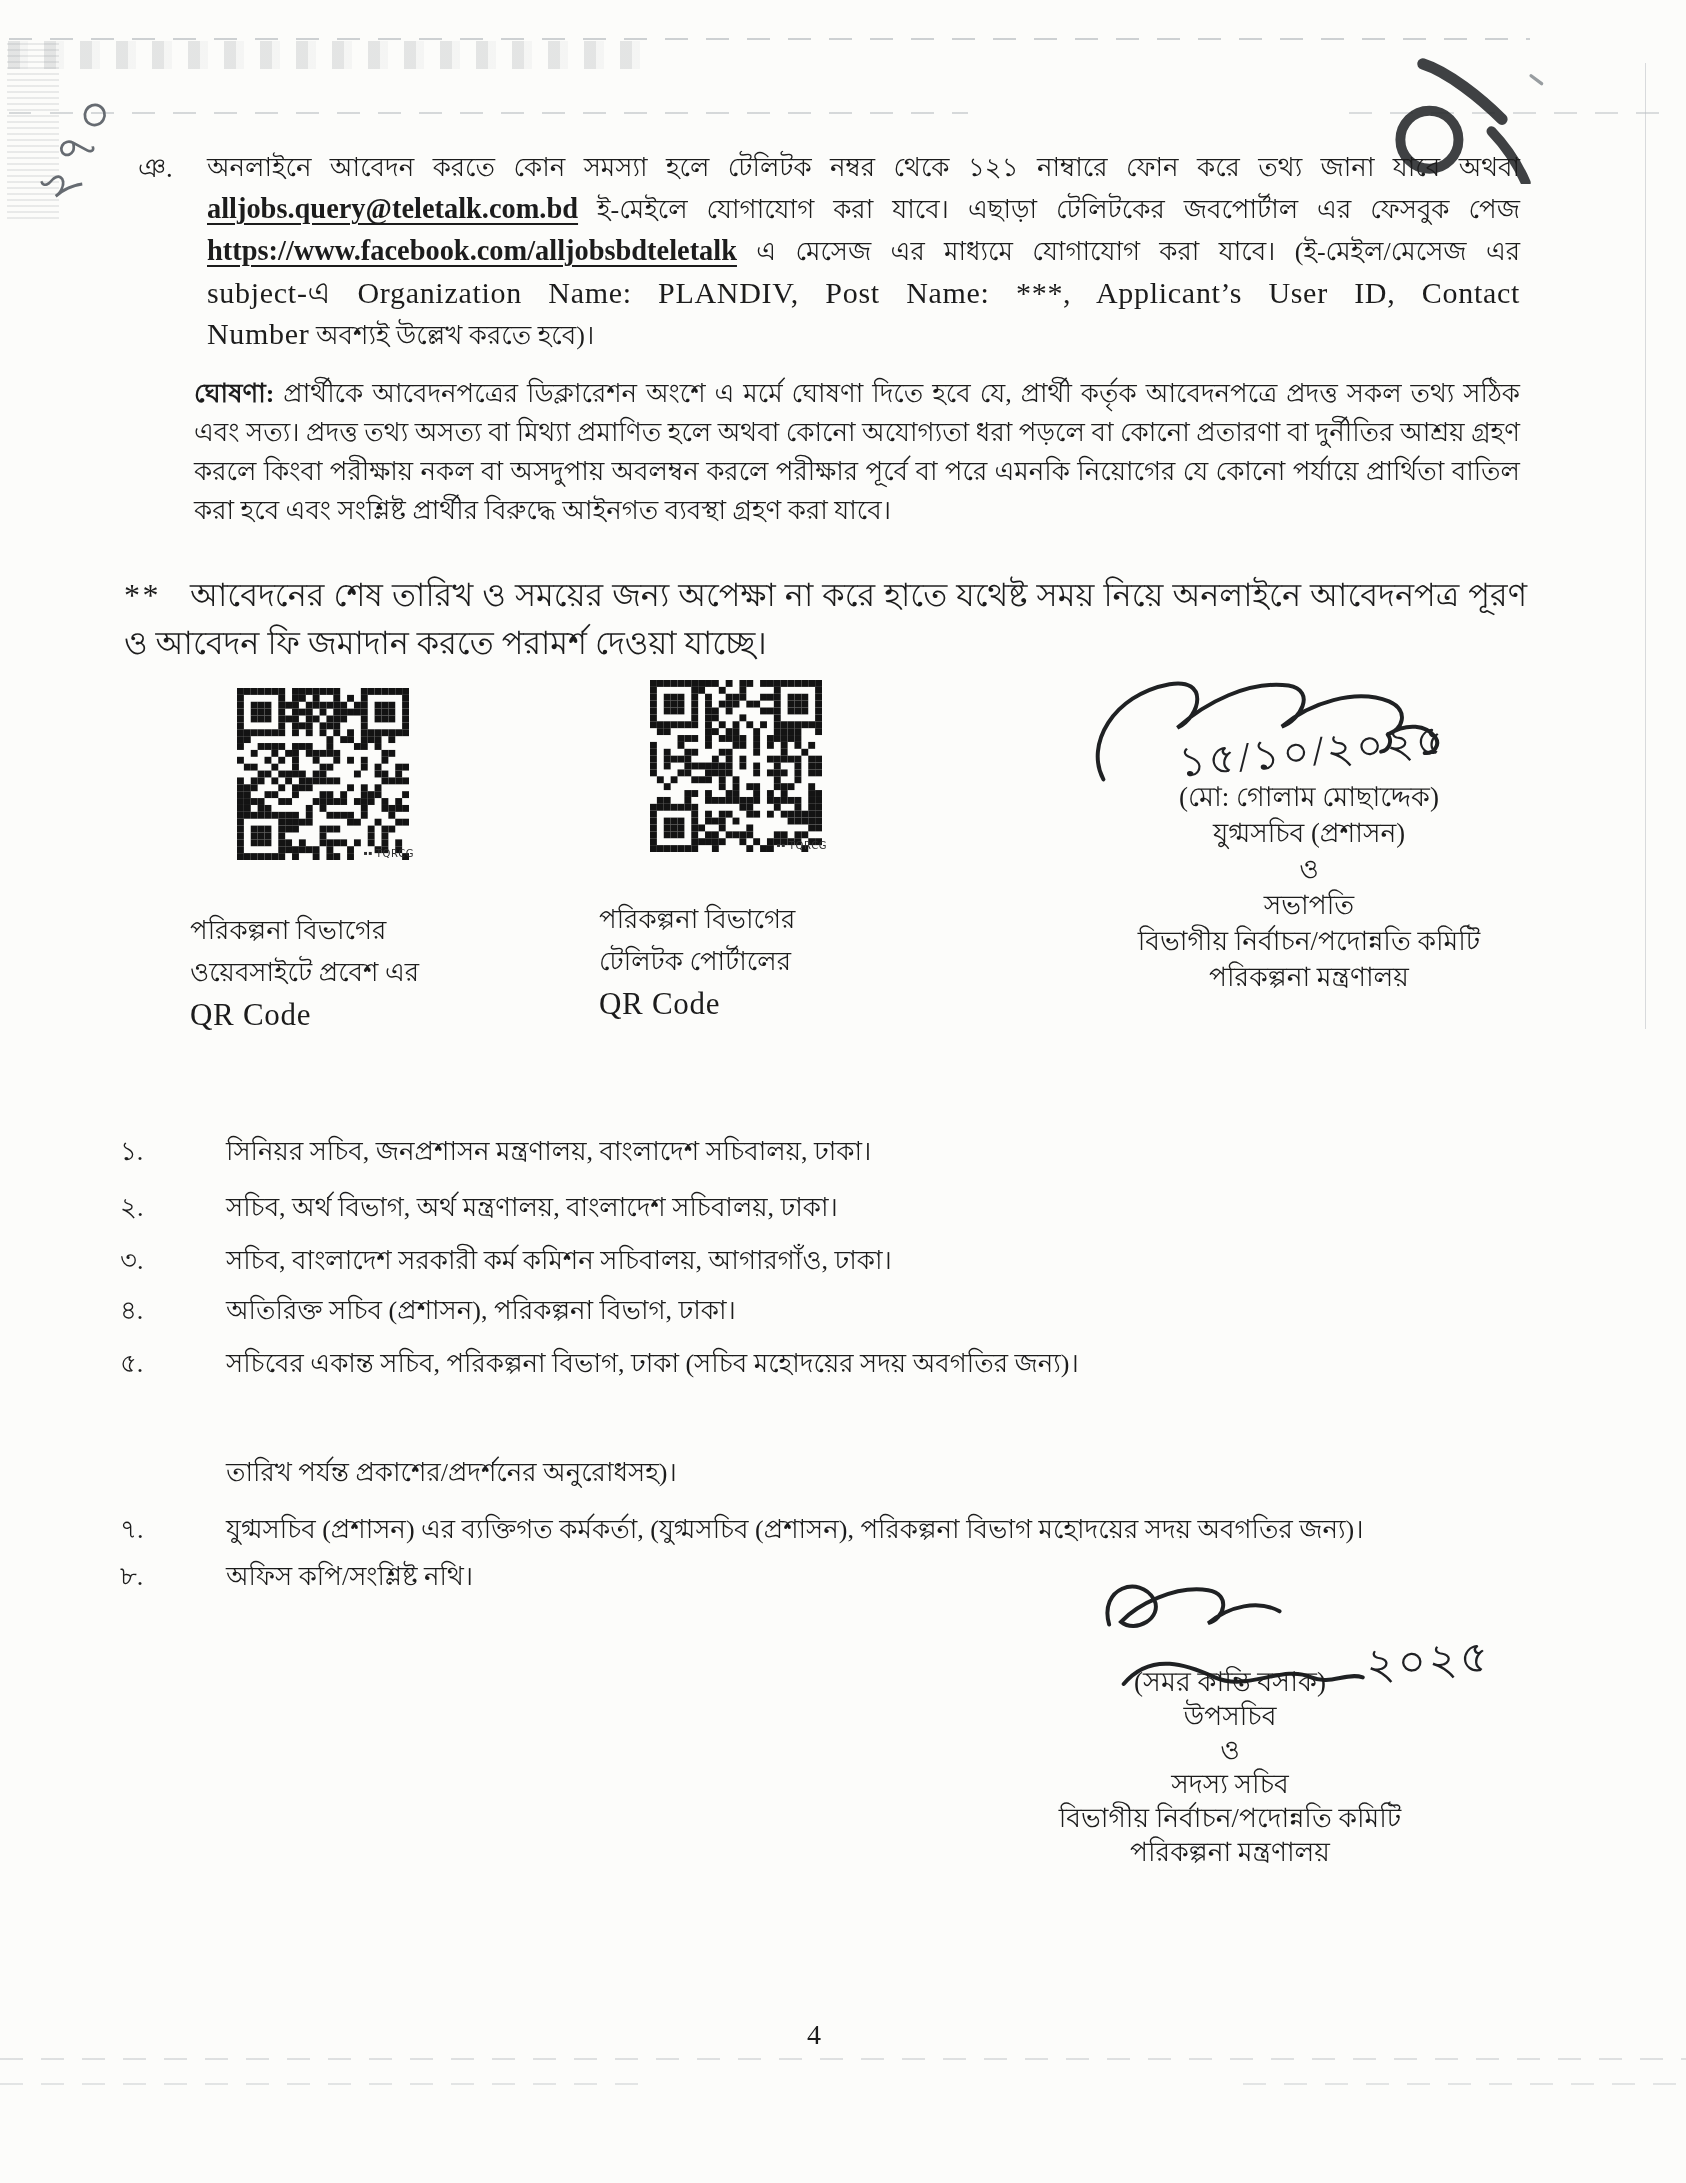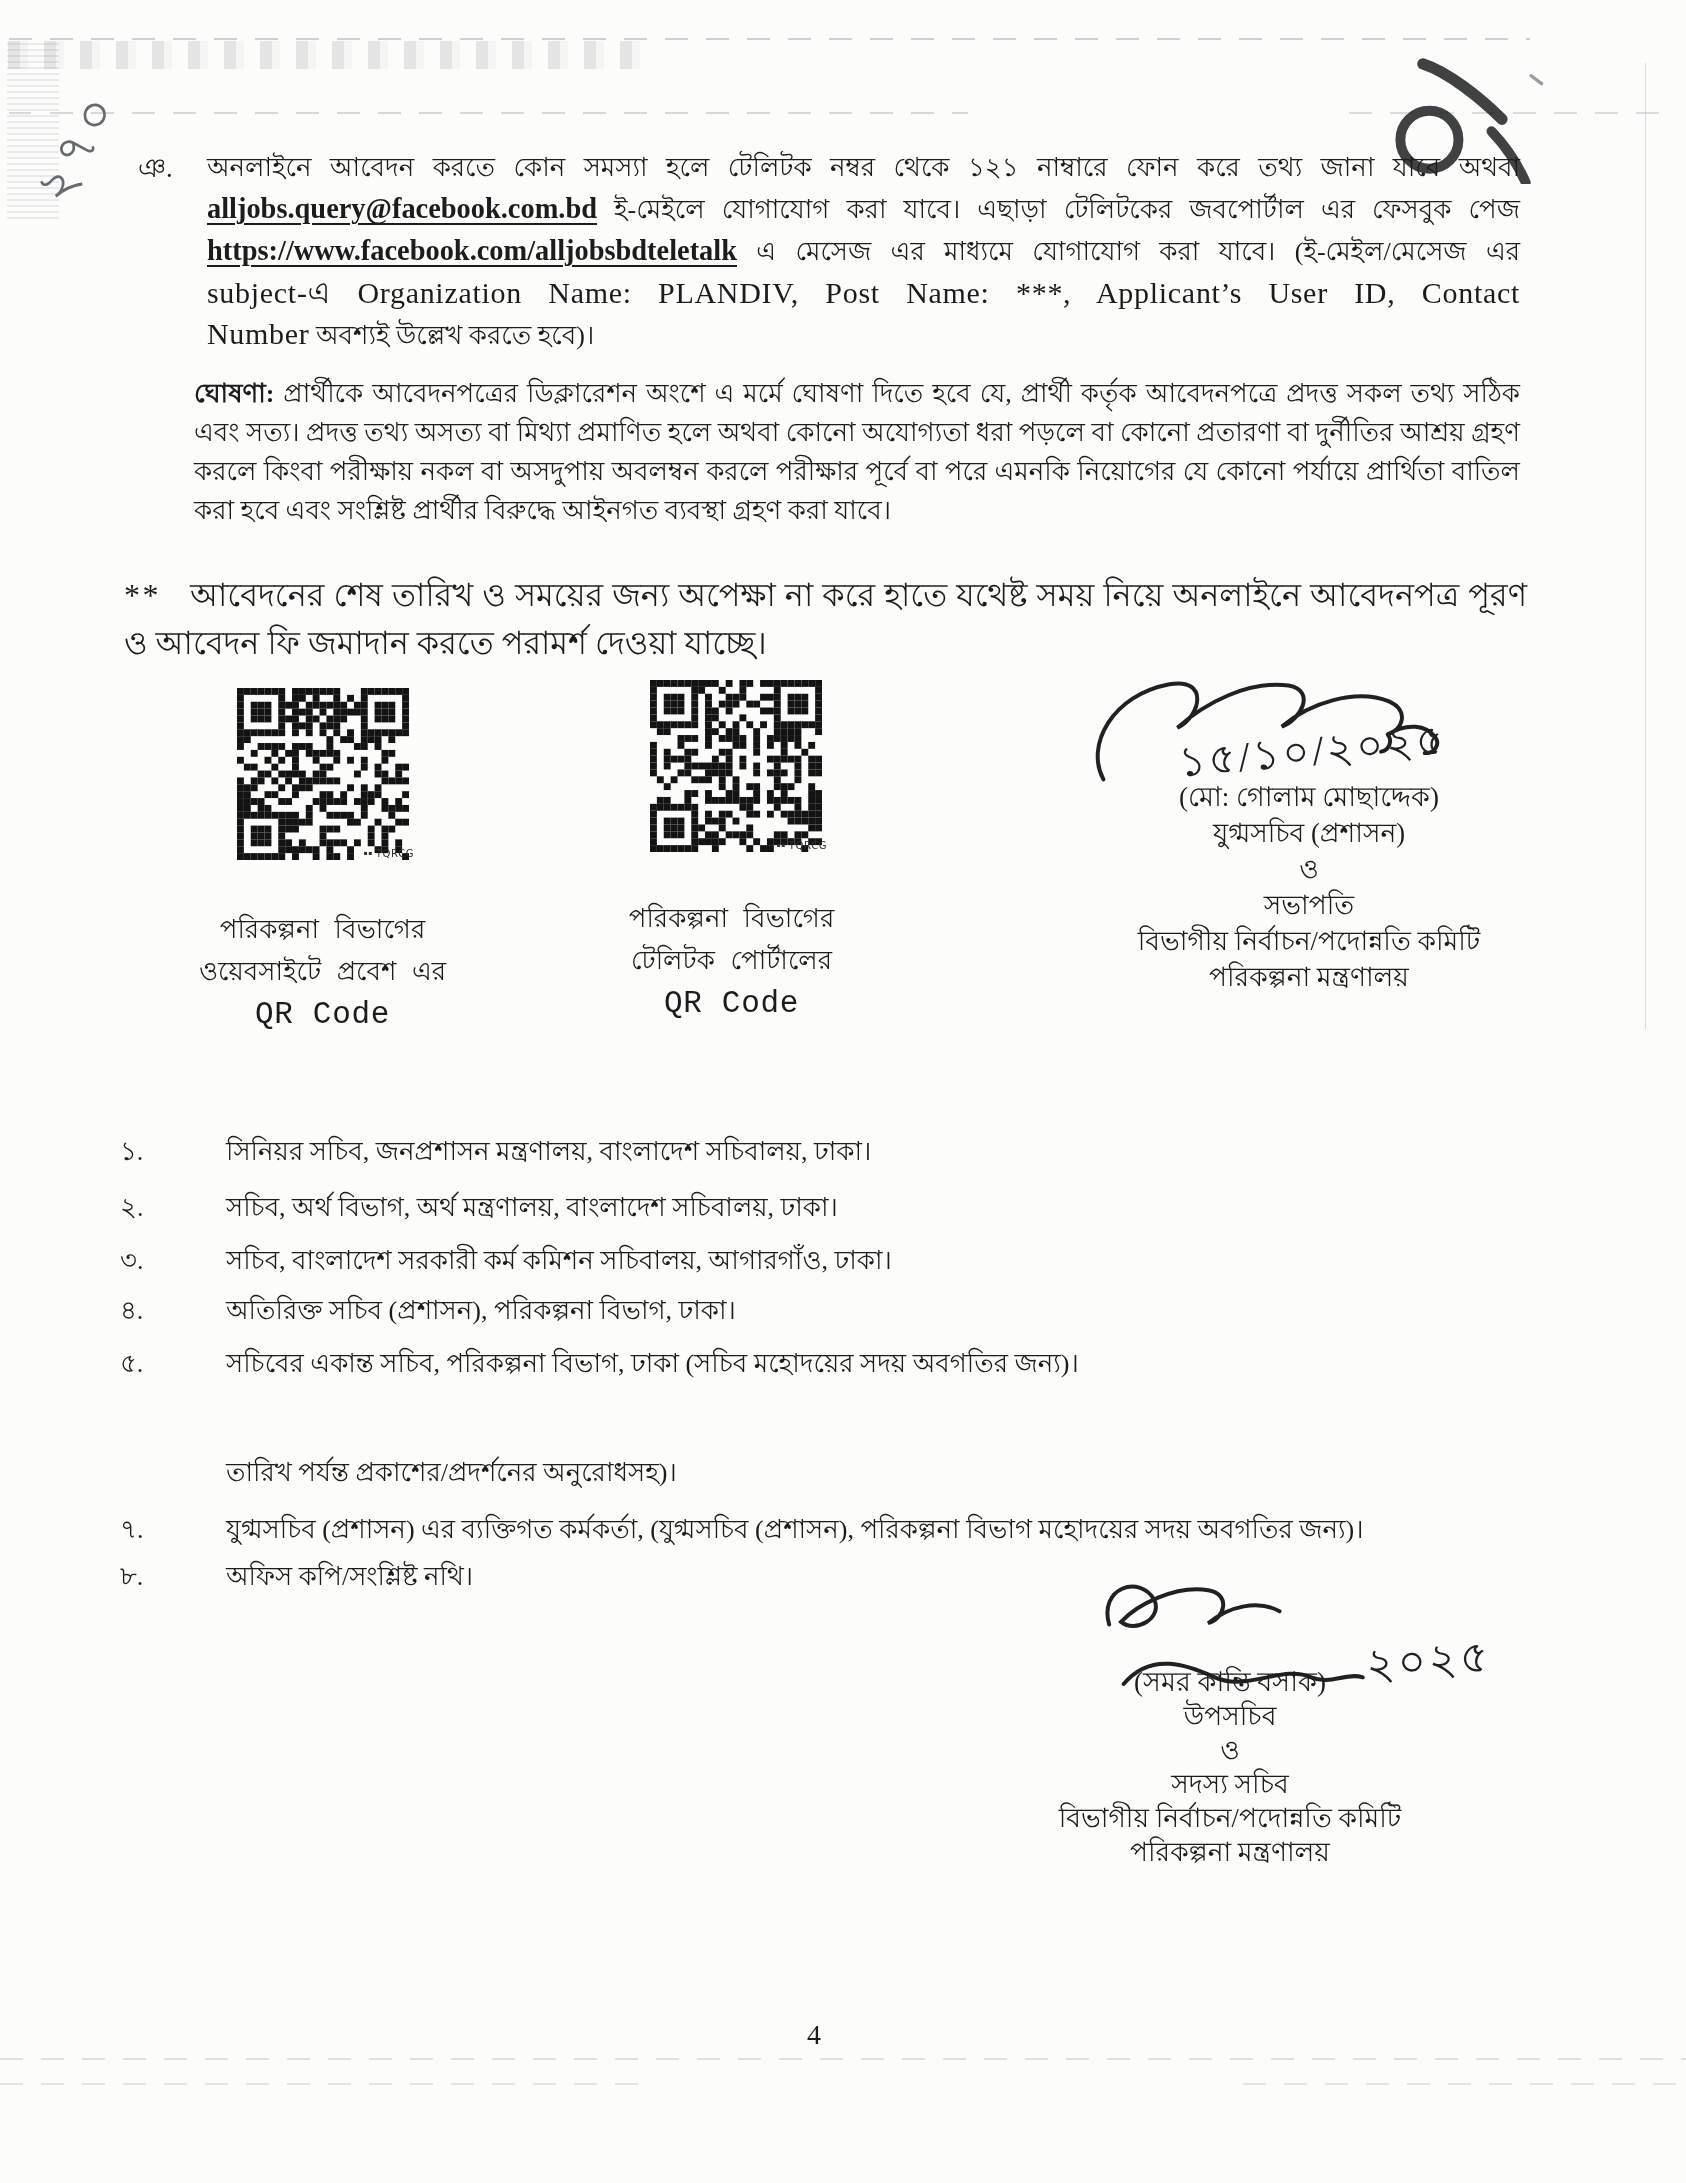--- a/index.html
+++ b/index.html
@@ -33,21 +33,21 @@
   .para-declaration{position:absolute;left:194px;top:374px;width:1326px;font-size:26px;line-height:39px;text-align:justify;}
   .decl-label{font-weight:700;}
   
   .para-advice{position:absolute;left:124px;top:571px;width:1403px;font-size:32px;line-height:48px;text-align:justify;}
   .adv-marker{display:inline-block;width:66px;letter-spacing:2.6px;}
   
   .qr{position:absolute;width:172px;height:172px;}
   .qr svg{display:block;}
   .tqrcg{position:absolute;right:-5.3px;bottom:1.3px;font-size:10px;letter-spacing:0.7px;color:#2e2e2e;font-family:"DejaVu Sans",sans-serif;}
   .tqrcg::before{content:"▪▪ ";font-size:6px;vertical-align:2px;}
-  .qr-caption{position:absolute;width:265px;text-align:center;font-size:26px;line-height:42px;font-family:Liberation Mono, monospace;}
+  .qr-caption{position:absolute;width:265px;text-align:left;font-size:26px;line-height:42px;}
   .qr-caption .latin{font-size:31px;letter-spacing:0.7px;}
   
   .sig-svg{position:absolute;}
   .hand{color:#202124;letter-spacing:2.6px;transform-origin:left top;}
   .sig-block{position:absolute;text-align:center;font-size:26.5px;line-height:36px;}
   .sig-name{font-size:27px;}
   
   .dist-intro{position:absolute;left:120px;top:1064px;font-size:26px;}
   .row{position:absolute;left:120px;width:1429px;font-size:26px;}
   .row .num{display:inline-block;width:106px;}
@@ -77,21 +77,21 @@
       <path d="M92,18 C130,30 180,70 212,102" stroke-width="17"></path>
       <circle cx="102" cy="133" r="44" stroke-width="15"></circle>
       <path d="M196,120 C220,145 238,175 248,198" stroke-width="15"></path>
       <path d="M256,36 l16,12" stroke="#8b9094" stroke-width="5"></path>
     </g>
   </svg>
 
   <div class="para-contact">
     <span class="p-marker">ঞ.</span>
     <div class="cl just">অনলাইনে আবেদন করতে কোন সমস্যা হলে টেলিটক নম্বর থেকে ১২১ নাম্বারে ফোন করে তথ্য জানা যাবে অথবা</div>
-    <div class="cl just"><span class="link">alljobs.query@facebook.com.bd</span><span> ই-মেইলে যোগাযোগ করা যাবে। এছাড়া টেলিটকের জবপোর্টাল এর ফেসবুক পেজ</span></div>
+    <div class="cl just"><span class="link">alljobs.query@teletalk.com.bd</span><span> ই-মেইলে যোগাযোগ করা যাবে। এছাড়া টেলিটকের জবপোর্টাল এর ফেসবুক পেজ</span></div>
     <div class="cl just"><span class="link">https://www.facebook.com/alljobsbdteletalk</span><span> এ মেসেজ এর মাধ্যমে যোগাযোগ করা যাবে। (ই-মেইল/মেসেজ এর</span></div>
     <div class="cl just eng">subject-এ Organization Name: PLANDIV, Post Name: ***, Applicant’s User ID, Contact</div>
     <div class="cl"><span class="eng">Number</span><span> অবশ্যই উল্লেখ করতে হবে)।</span></div>
   </div>
 
   <div class="para-declaration">
     <span class="decl-label">ঘোষণা:</span><span> প্রার্থীকে আবেদনপত্রের ডিক্লারেশন অংশে এ মর্মে ঘোষণা দিতে হবে যে, প্রার্থী কর্তৃক আবেদনপত্রে প্রদত্ত সকল তথ্য সঠিক এবং সত্য। প্রদত্ত তথ্য অসত্য বা মিথ্যা প্রমাণিত হলে অথবা কোনো অযোগ্যতা ধরা পড়লে বা কোনো প্রতারণা বা দুর্নীতির আশ্রয় গ্রহণ করলে কিংবা পরীক্ষায় নকল বা অসদুপায় অবলম্বন করলে পরীক্ষার পূর্বে বা পরে এমনকি নিয়োগের যে কোনো পর্যায়ে প্রার্থিতা বাতিল করা হবে এবং সংশ্লিষ্ট প্রার্থীর বিরুদ্ধে আইনগত ব্যবস্থা গ্রহণ করা যাবে।</span>
   </div>
 
   <div class="para-advice">

